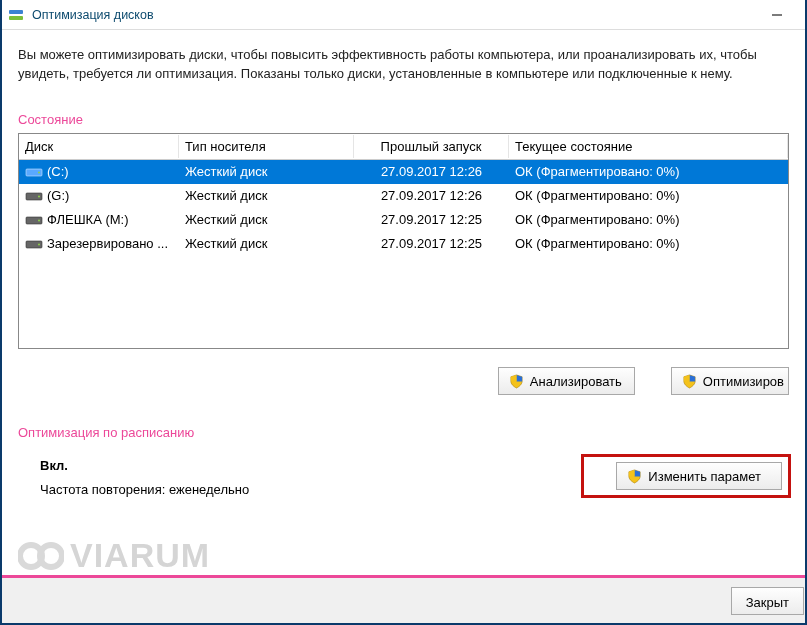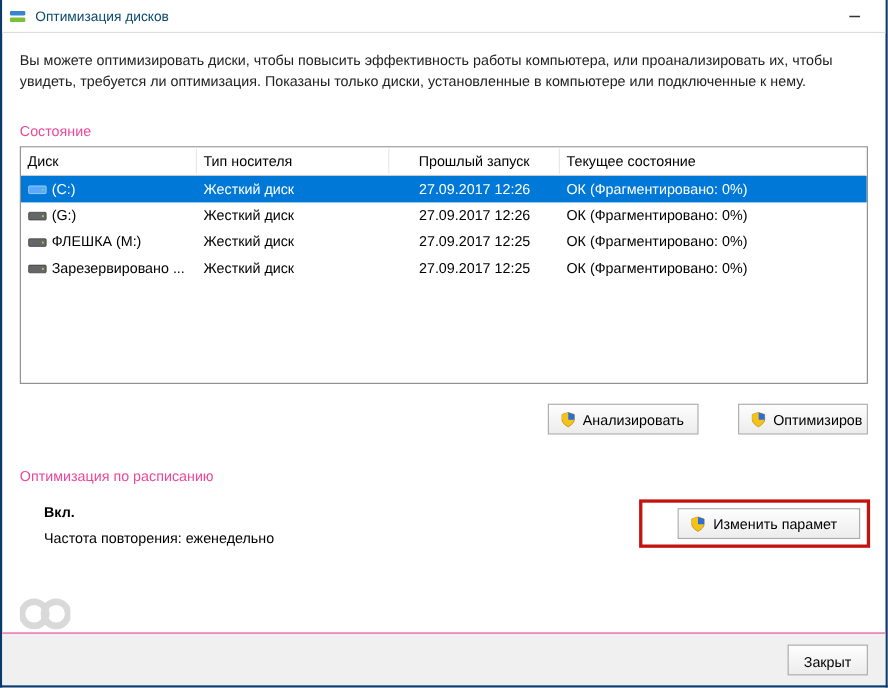--- a/index.html
+++ b/index.html
@@ -139,26 +139,26 @@
   .schedule-text .strong { font-weight: 600; }
   .highlight-box {
     border: 3px solid #c4120f;
     padding: 5px 6px;
     margin-right: -2px;
   }
   .bottom-bar {
     position: absolute;
     bottom: 0; left: 0; right: 0;
     background: #f0f0f0;
-    border-top: 1px solid #ec4899;
+    border-top: 3px solid #ec4899;
     height: 48px;
     display: flex;
     justify-content: flex-end;
     align-items: center;
-    padding-right: 16px;
+    padding-right: 1px;
   }
   .watermark {
     position: absolute;
     left: 16px;
     bottom: 48px;
     color: #d5d5d5;
     font-size: 34px;
     font-weight: 600;
     letter-spacing: 1px;
     display:flex; align-items:center; gap:6px;
@@ -285,19 +285,20 @@
       </div>
     </div>
   </div>
 </div>
 
 <div class="watermark">
   <svg width="46" height="34" viewBox="0 0 46 34">
     <circle cx="13" cy="17" r="11" fill="none" stroke="#d5d5d5" stroke-width="6"></circle>
     <circle cx="33" cy="17" r="11" fill="none" stroke="#d5d5d5" stroke-width="6"></circle>
   </svg>
+  <span>VIARUM</span>
 </div>
 
 <div class="bottom-bar">
   <button class="btn" style="padding:4px 14px;">
     <span>Закрыт</span>
   </button>
 </div>
 
 </body></html>

